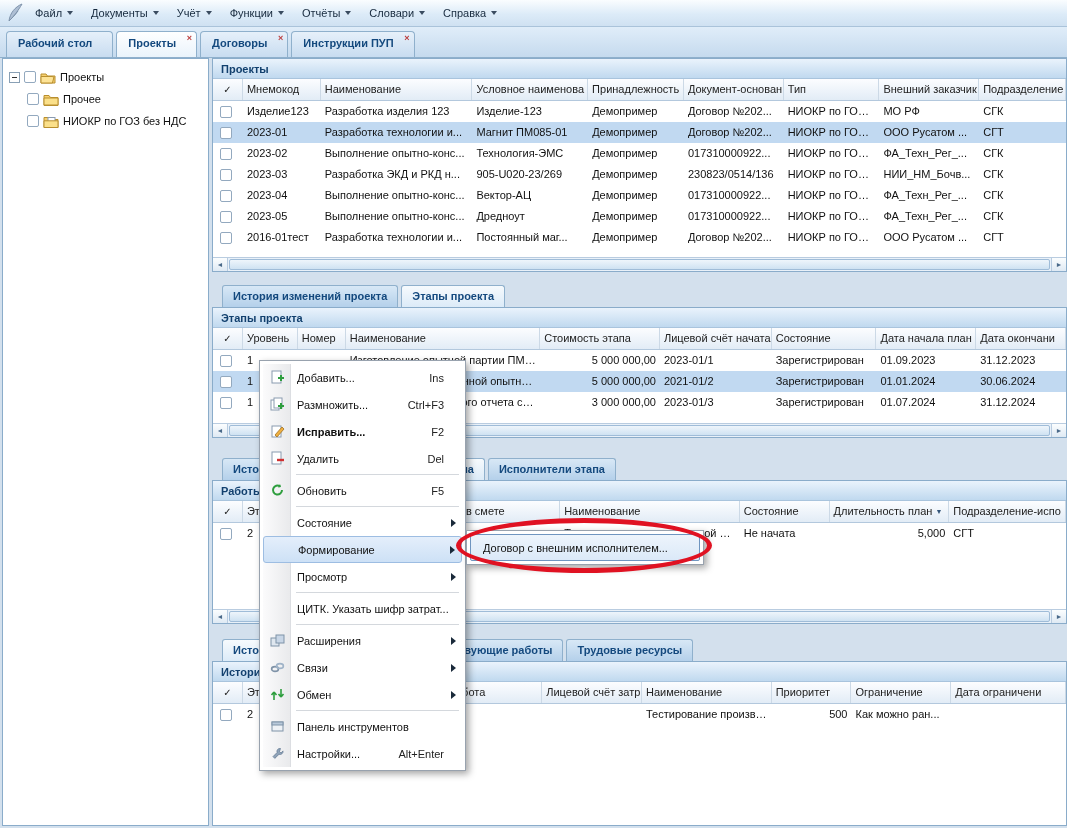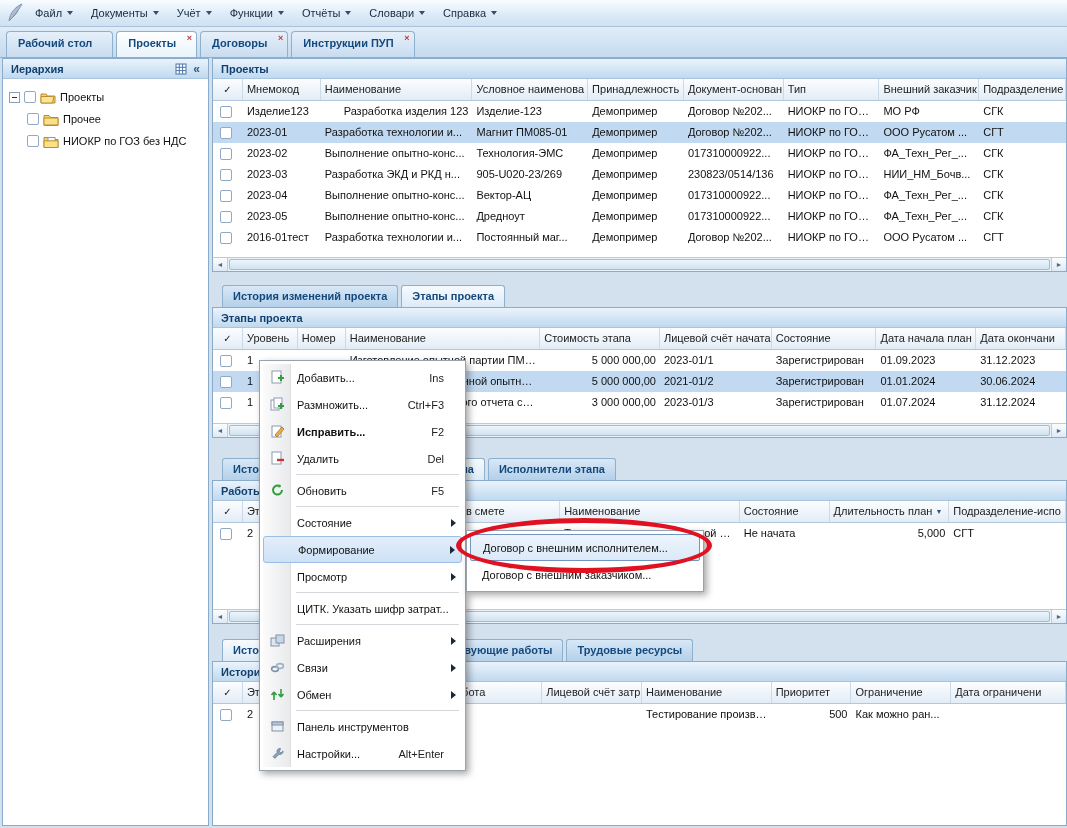--- a/index.html
+++ b/index.html
@@ -136,32 +136,20 @@
   </div>
 
   <div class="tabstrip" id="wtabs">
       <div class="wtab"><span class="wtlabel">Рабочий стол</span></div>
       <div class="wtab active"><span class="wtlabel">Проекты</span><span class="x">×</span></div>
       <div class="wtab"><span class="wtlabel">Договоры</span><span class="x">×</span></div>
       <div class="wtab"><span class="wtlabel">Инструкции ПУП</span><span class="x">×</span></div>
     </div>
 
   <div class="panel hier">
-    <div class="phead">
-      <span class="ptitle">Иерархия</span>
-      <span class="hicons">
-        <span class="hbtn">
-          <svg width="12" height="12">
-              <rect x="1" y="1" width="10" height="10" fill="#fff" stroke="#4a77a8"></rect>
-              <path d="M1 4.3h10M1 7.6h10M4.3 1v10M7.6 1v10" stroke="#4a77a8"></path>
-            </svg>
-        </span>
-        <span class="hbtn chev">«</span>
-      </span>
-    </div>
     <div class="tree" id="tree">
         <div class="tnode" style="padding-left: 4px;">
           <span class="expander"></span>
           <span class="cb"></span>
           <span class="ticon">
             <svg width="16" height="13">
               <path d="M1 3h5l1.5 2H15v7H1z" fill="#f7d070" stroke="#b98f2e"></path>
               <path d="M1 5.5h11l2 .5-1.6 6H1z" fill="#fde396" stroke="#b98f2e"></path>
             </svg>
           </span>
@@ -206,21 +194,21 @@
           <div class="th" style="width: 96px;">Тип</div>
           <div class="th" style="width: 100px;">Внешний заказчик</div>
           <div class="th" style="width: 87px;">Подразделение</div>
         </div>
         <div class="tbody">
           <div class="trow">
             <div class="td cbcell" style="width: 30px;">
               <span class="cb"></span>
             </div>
             <div class="td" style="width: 78px;">Изделие123</div>
-            <div class="td" style="width: 152px; text-align: right;">Разработка изделия 123</div>
+            <div class="td" style="width: 152px;">Разработка изделия 123</div>
             <div class="td" style="width: 116px;">Изделие-123</div>
             <div class="td" style="width: 96px;">Демопример</div>
             <div class="td" style="width: 100px;">Договор №202...</div>
             <div class="td" style="width: 96px;">НИОКР по ГОЗ ...</div>
             <div class="td" style="width: 100px;">МО РФ</div>
             <div class="td" style="width: 87px;">СГК</div>
           </div>
           <div class="trow sel">
             <div class="td cbcell" style="width: 30px;">
               <span class="cb"></span>
@@ -571,19 +559,16 @@
           </svg>
         </span>
         <span class="lab">Настройки...</span>
         <span class="sc">Alt+Enter</span>
       </div>
     </div>
   <div class="cmenu sub" id="csub">
       <div class="mi box">
         <span class="lab">Договор с внешним исполнителем...</span>
       </div>
-      <div class="mi">
-        <span class="lab">Договор с внешним заказчиком...</span>
-      </div>
     </div>
   <div class="annot" id="annot" style="border-color: rgb(224, 18, 34);"></div>
 
 </div>
 
 </body></html>

